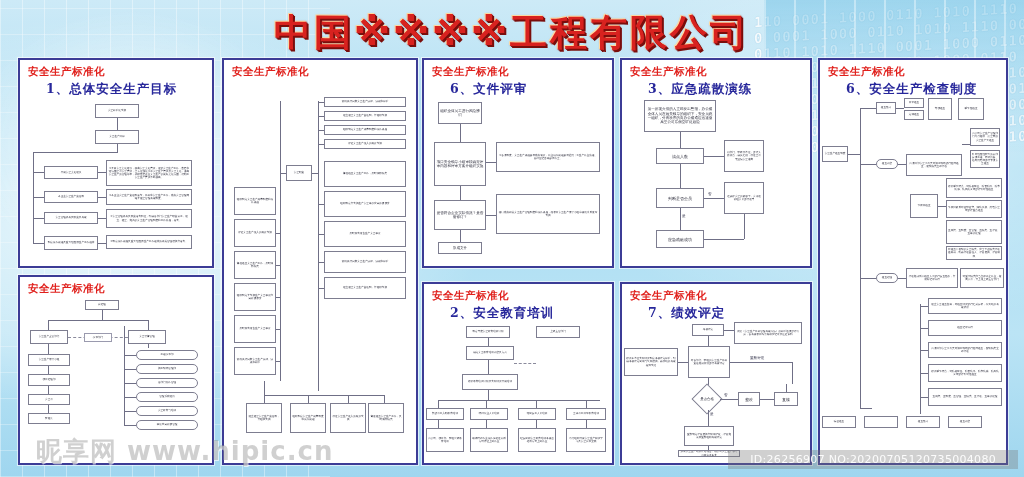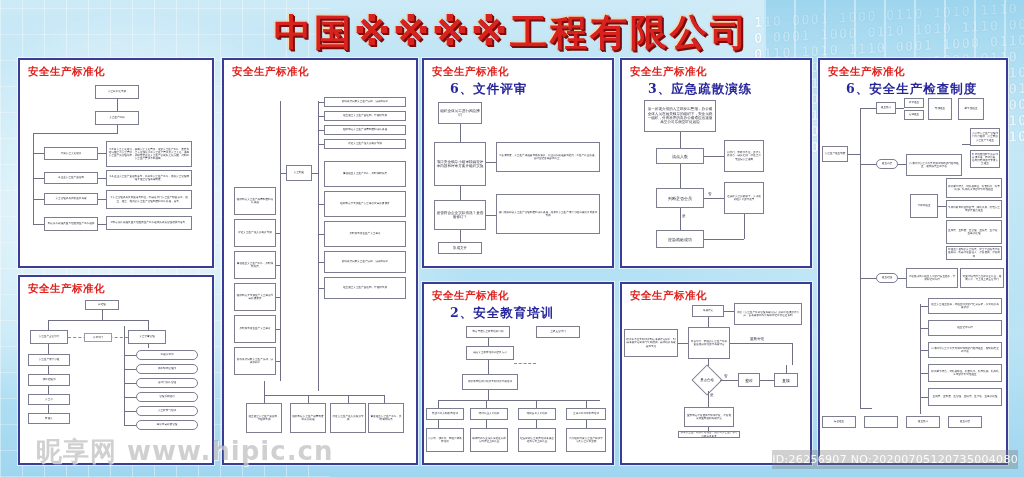--- a/index.html
+++ b/index.html
@@ -108,37 +108,38 @@
     font-family:"DejaVu Sans","Liberation Sans",sans-serif;
     font-size:26px; font-weight:bold; letter-spacing:1px;
     color:rgba(150,150,150,.45);
     text-shadow:1px 1px 0 rgba(255,255,255,.65);
     white-space:nowrap;
   }
   #wm-id{
     position:absolute; right:6px; bottom:8px; z-index:6;
     background:rgba(120,120,120,.35);
     color:rgba(255,255,255,.92);
-    font-size:11px; letter-spacing:.3px; padding:3px 0;
+    font-size:11px; letter-spacing:.3px; padding:3px 22px;
     font-family:"DejaVu Sans","Liberation Sans",sans-serif;
     white-space:nowrap;
   }
 </style>
 </head>
 <body>
 
 <div id="board">
   <div id="binary"><span>110 0001 1000 0110 1010 1110 0001</span><span>0 0001 1000 0110 1010 1110 0001 10</span><span>0110 1010 1110 0001 1000 0110 1010</span><span>1110 1010 1110 000 1000 0110 1010 1</span><span>1010 1110 0001 1000 0110 1010 1110</span><span>0001 1000 0110 1010 1110 0001 1000</span><span>1000 0110 1010 1110 0001 1000 0110</span><span>0110 1010 1110 0001 1000 0110 1010</span><span>1110 0001 1000 0110 1010 1110 0001</span></div>
 </div>
 
 <div id="title">中国※※※※工程有限公司</div>
 
 <div class="panel" style="left:18px; top:58px; width:196px; height:210px;">
   <div class="p-head">
     <div class="p-kicker">安全生产标准化</div>
+    <div class="p-title">1、总体安全生产目标</div>
   </div>
   <div class="p-body" style="height:160px;">
     <div class="nd" style="left:75px; top:6px; width:44px; height:14px;">安全标准化实施</div>
     <div class="ln v" style="left:97px; top:20px; height:12px;"></div>
     <div class="nd" style="left:75px; top:32px; width:44px; height:14px;">安全生产目标</div>
     <div class="ln v" style="left:97px; top:46px; height:8px;"></div>
     <div class="ln h" style="left:13px; top:54px; width:85px;"></div>
     <div class="ln v" style="left:13px; top:54px; height:92px;"></div>
 
     <div class="nd" style="left:24px; top:68px; width:54px; height:13px;">开展安全文化建设</div>
@@ -341,20 +342,21 @@
     <div class="etag" style="left:60px; top:116px;">是</div>
     <div class="nd lbl" style="left:34px; top:132px; width:48px; height:18px;">应急疏散成功</div>
     <div class="ln v" style="left:122px; top:116px; height:25px;"></div>
     <div class="ln h" style="left:82px; top:141px; width:40px;"></div>
   </div>
 </div>
 
 <div class="panel" style="left:620px; top:282px; width:192px; height:183px;">
   <div class="p-head">
     <div class="p-kicker">安全生产标准化</div>
+    <div class="p-title">7、绩效评定</div>
   </div>
   <div class="p-body" style="height:135px;">
     <div class="nd" style="left:70px; top:2px; width:32px; height:12px;">考核评定</div>
     <div class="nd" style="left:112px; top:0px; width:68px; height:22px;">按照《安全生产目标管理考核办法》的标准逐项进行打分，各考核项目均需有相应记录及佐证资料</div>
     <div class="ln h" style="left:102px; top:8px; width:10px;"></div>
     <div class="ln v" style="left:86px; top:14px; height:10px;"></div>
 
     <div class="nd" style="left:66px; top:24px; width:42px; height:32px;">对各部门、班组的安全生产目标责任完成情况进行考核评定</div>
     <div class="ln h" style="left:56px; top:40px; width:10px;"></div>
     <div class="nd" style="left:2px; top:26px; width:54px; height:28px;">根据本单位实际情况制定考核评定标准，明确考核评定周期与奖惩措施，确保绩效考核落到实处</div>

